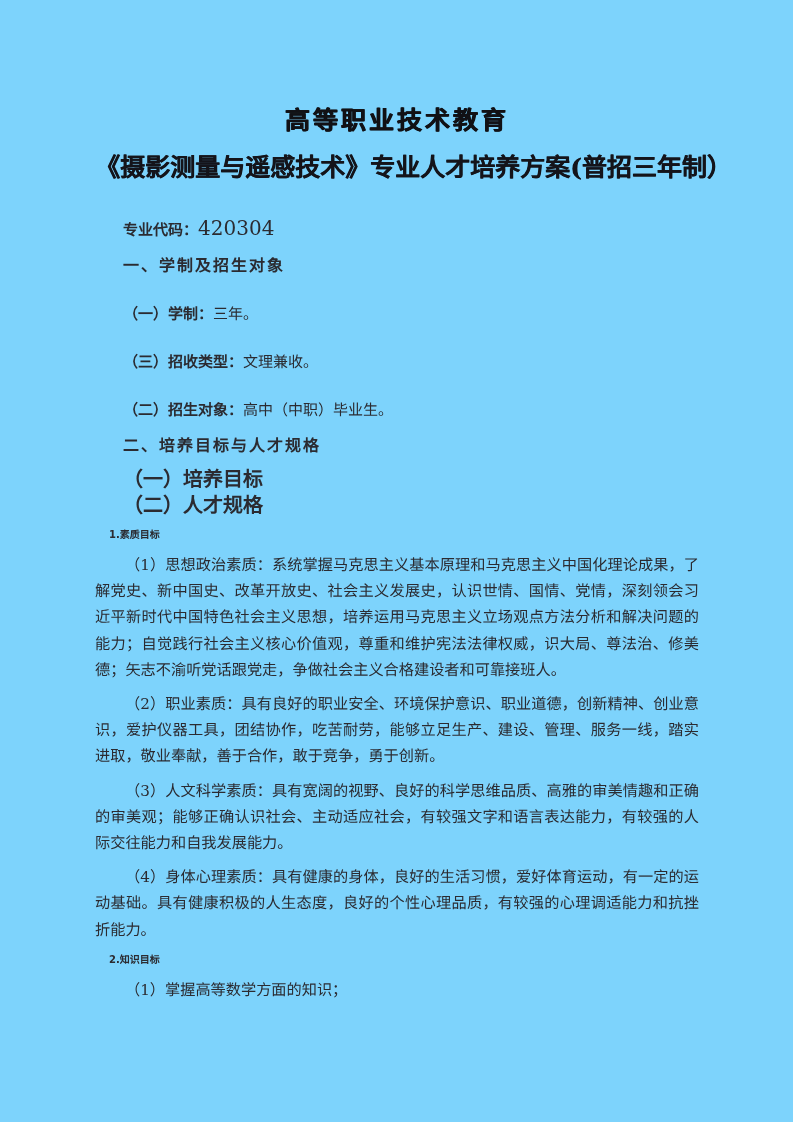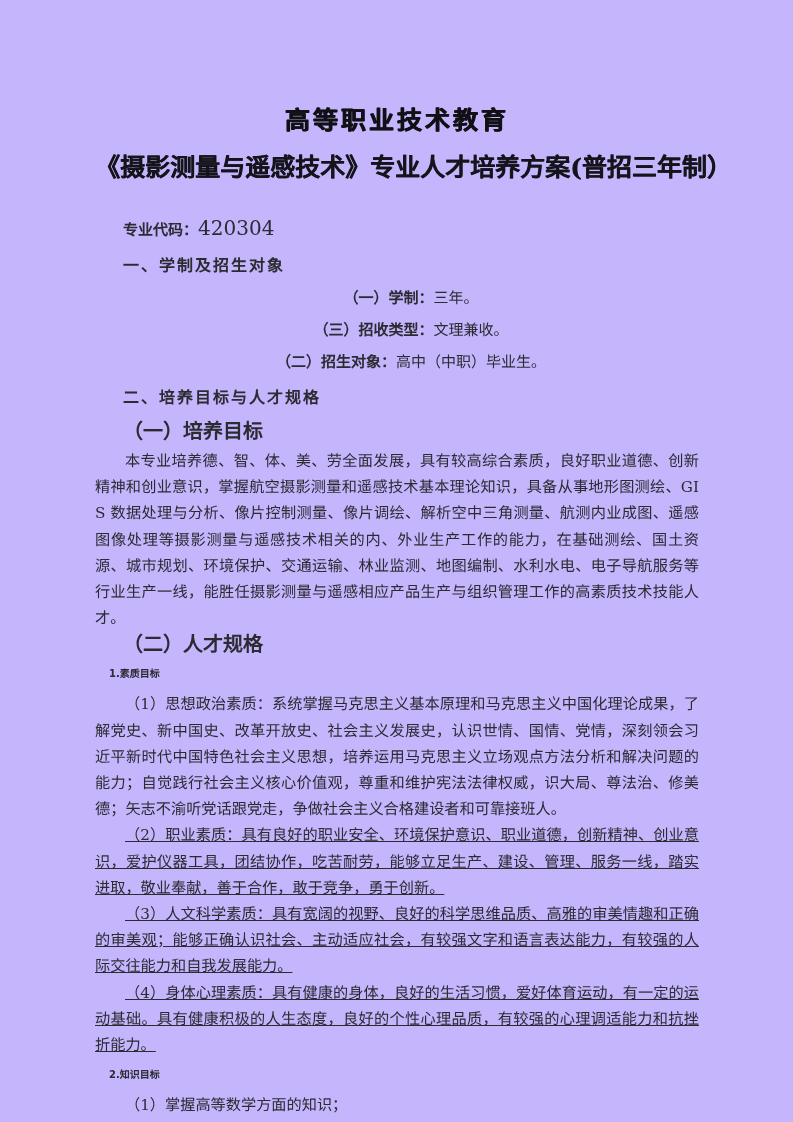--- a/index.html
+++ b/index.html
@@ -7,21 +7,21 @@
     margin: 0;
     padding: 0;
     background: #ffffff;
   }
 
   .page {
     position: relative;
     width: 793px;
     height: 1122px;
     margin: 0 auto;
-    background: #c4b5fd;
+    background: #7dd3fc;
     overflow: hidden;
     font-family: "DejaVu Serif", "Liberation Serif", serif;
     color: #2b2b31;
     -webkit-font-smoothing: antialiased;
   }
 
   .content {
     position: absolute;
     left: 95px;
     top: 0;
@@ -97,40 +97,39 @@
     font-weight: bold;
     font-size: 10px;
     line-height: 26px;
     margin-top: 4px;
     text-indent: 14px;
   }
 
   .kv {
     font-size: 15px;
     line-height: 26px;
-    margin-top: 6px;
+    margin-top: 22px;
     text-indent: 28px;
-    text-align: center;
   }
   .kv .lbl {
     font-family: "DejaVu Sans", "Liberation Sans", sans-serif;
     font-weight: bold;
   }
 
   .para {
     font-size: 15.2px;
     line-height: 26.2px;
     margin-top: 4px;
     text-indent: 30px;
     text-align: justify;
     text-justify: inter-ideograph;
     word-break: break-all;
   }
 
-  .para.nogap { margin-top: 0; text-decoration: underline; }
+  .para.nogap { margin-top: 8px; }
 </style>
 </head>
 <body>
 
 <div class="page">
   <div class="content">
 
     <div class="title-main">高等职业技术教育</div>
 
     <div class="title-sub">《摄影测量与遥感技术》专业人才培养方案(普招三年制）</div>
@@ -150,21 +149,20 @@
     </div>
 
     <div class="kv">
       <span class="lbl">（二）招生对象：</span><span>高中（中职）毕业生。</span>
     </div>
 
     <div class="h1">二、培养目标与人才规格</div>
 
     <div class="h2">（一）培养目标</div>
 
-    <div class="para">本专业培养德、智、体、美、劳全面发展，具有较高综合素质，良好职业道德、创新精神和创业意识，掌握航空摄影测量和遥感技术基本理论知识，具备从事地形图测绘、GIS 数据处理与分析、像片控制测量、像片调绘、解析空中三角测量、航测内业成图、遥感图像处理等摄影测量与遥感技术相关的内、外业生产工作的能力，在基础测绘、国土资源、城市规划、环境保护、交通运输、林业监测、地图编制、水利水电、电子导航服务等行业生产一线，能胜任摄影测量与遥感相应产品生产与组织管理工作的高素质技术技能人才。</div>
 
     <div class="h2 tight">（二）人才规格</div>
 
     <div class="h3">1.素质目标</div>
 
     <div class="para">（1）思想政治素质：系统掌握马克思主义基本原理和马克思主义中国化理论成果，了解党史、新中国史、改革开放史、社会主义发展史，认识世情、国情、党情，深刻领会习近平新时代中国特色社会主义思想，培养运用马克思主义立场观点方法分析和解决问题的能力；自觉践行社会主义核心价值观，尊重和维护宪法法律权威，识大局、尊法治、修美德；矢志不渝听党话跟党走，争做社会主义合格建设者和可靠接班人。</div>
 
     <div class="para nogap">（2）职业素质：具有良好的职业安全、环境保护意识、职业道德，创新精神、创业意识，爱护仪器工具，团结协作，吃苦耐劳，能够立足生产、建设、管理、服务一线，踏实进取，敬业奉献，善于合作，敢于竞争，勇于创新。</div>
 
     <div class="para nogap">（3）人文科学素质：具有宽阔的视野、良好的科学思维品质、高雅的审美情趣和正确的审美观；能够正确认识社会、主动适应社会，有较强文字和语言表达能力，有较强的人际交往能力和自我发展能力。</div>

